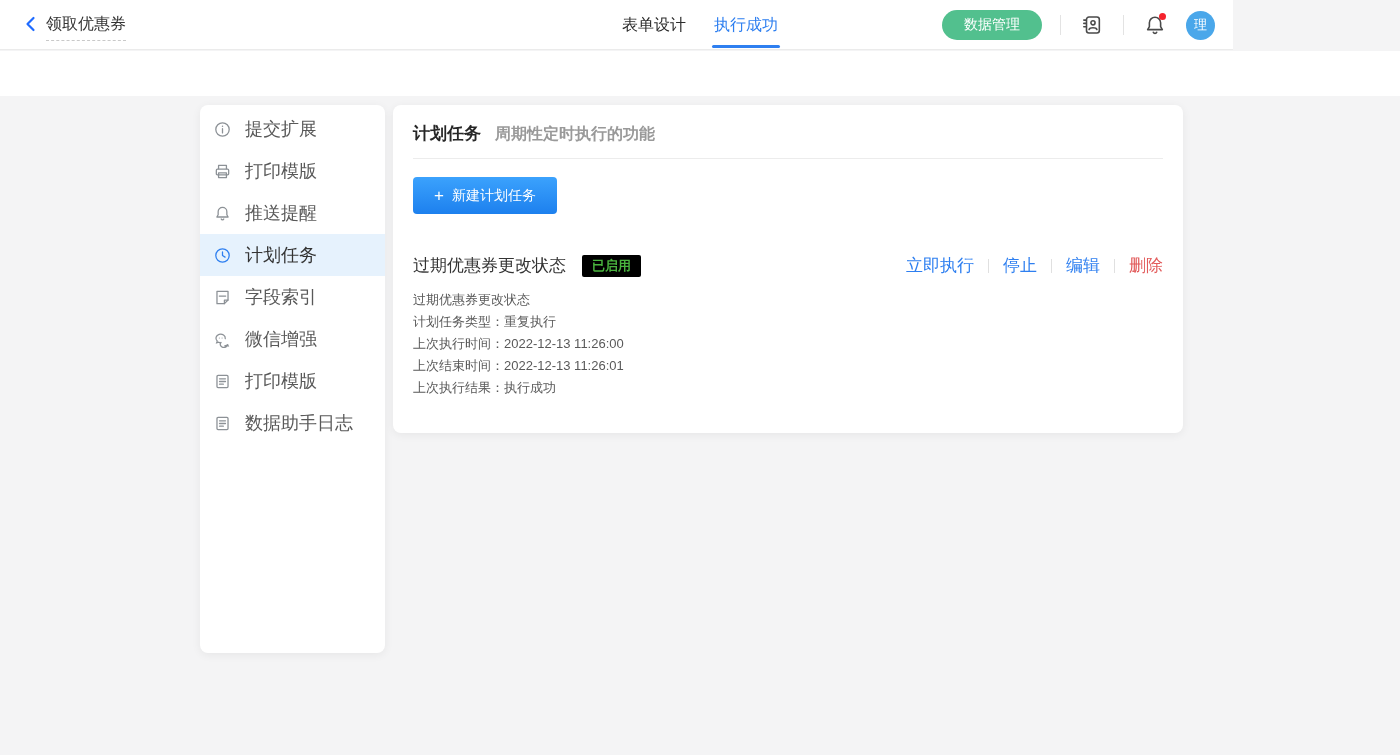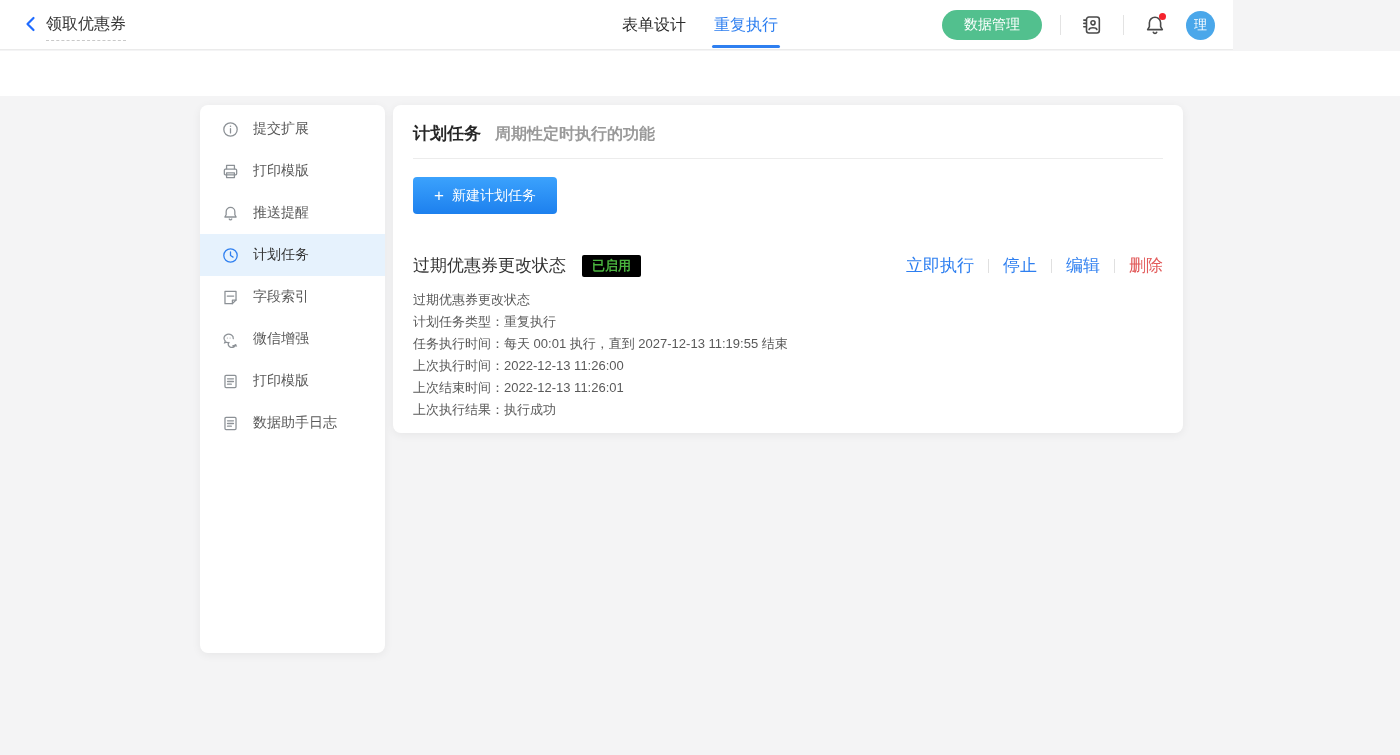--- a/index.html
+++ b/index.html
@@ -17,21 +17,21 @@
   .tab.active::after { content:""; position:absolute; left:-2px; right:-2px; bottom:2px; height:3px; background:#2e7ff0; border-radius:2px; }
   .topbar-right { position:absolute; right:18px; top:0; height:50px; display:flex; align-items:center; gap:18px; }
   .pill-btn { height:30px; padding:0 22px; background:#52c08e; color:#fff; font-size:14px; border:none; border-radius:16px; cursor:pointer; display:flex; align-items:center; }
   .vdiv { width:1px; height:20px; background:#e3e3e3; }
   .hicon { position:relative; width:26px; height:26px; display:flex; align-items:center; justify-content:center; color:#4a4a4a; cursor:pointer; }
   .reddot { position:absolute; top:1px; right:2px; width:7px; height:7px; border-radius:50%; background:#f5222d; }
   .avatar { width:29px; height:29px; border-radius:50%; background:#4aa7ea; color:#fff; font-size:13px; display:flex; align-items:center; justify-content:center; cursor:pointer; }
 
   
   .side-card { position:absolute; left:200px; top:105px; width:185px; height:548px; background:#fff; border-radius:8px; box-shadow:0 2px 10px rgba(0,0,0,0.06); padding-top:3px; }
-  .side-item { height:42px; display:flex; align-items:center; padding-left:22px; gap:14px; font-size:14px; color:#595959; cursor:pointer; }
+  .side-item { height:42px; display:flex; align-items:center; padding-left:14px; gap:14px; font-size:18px; color:#595959; cursor:pointer; }
   .side-item .sicon { width:17px; height:17px; color:#8c9196; display:flex; }
   .side-item.active { background:#e6f2fd; color:#333; }
   .side-item.active .sicon { color:#2e7ff0; }
 
   
   .main-card { position:absolute; left:393px; top:105px; width:790px; height:328px; background:#fff; border-radius:8px; box-shadow:0 2px 10px rgba(0,0,0,0.06); padding:0 20px; }
   .mc-titlerow { display:flex; align-items:baseline; gap:14px; padding-top:17px; }
   .mc-title { font-size:17px; font-weight:bold; color:#262626; }
   .mc-subtitle { font-size:16px; font-weight:bold; color:#999; }
   .mc-hr { border:none; border-top:1px solid #ececec; margin-top:13px; }
@@ -57,21 +57,21 @@
       <span>
         <svg width="18" height="18" viewBox="0 0 18 18" fill="none">
             <polyline points="11.5,3 5.5,9 11.5,15" stroke="#1f6bff" stroke-width="2.2" stroke-linecap="round" stroke-linejoin="round"></polyline>
           </svg>
       </span>
     </div>
     <div class="form-title">领取优惠券</div>
 
     <div class="tabs">
       <div class="tab">表单设计</div>
-      <div class="tab active">重复执行</div>
+      <div class="tab active">执行成功</div>
     </div>
 
     <div class="topbar-right">
       <button class="pill-btn">数据管理</button>
       <div class="vdiv"></div>
       <div class="hicon">
         <svg width="22" height="22" viewBox="0 0 18 18" fill="none" stroke="#4a4a4a" stroke-width="1.3" stroke-linecap="round">
           <rect x="4.5" y="2.5" width="10.5" height="13" rx="2"></rect>
           <circle cx="9.8" cy="7.2" r="1.7"></circle>
           <path d="M6.6 12.7c.6-2 5.8-2 6.4 0"></path>
@@ -208,20 +208,19 @@
         <span class="adiv"></span>
         <a>编辑</a>
         <span class="adiv"></span>
         <a class="danger">删除</a>
       </div>
     </div>
 
     <div class="task-details">
       <div>过期优惠券更改状态</div>
       <div>计划任务类型：重复执行</div>
-      <div>任务执行时间：每天 00:01 执行，直到 2027-12-13 11:19:55 结束</div>
       <div>上次执行时间：2022-12-13 11:26:00</div>
       <div>上次结束时间：2022-12-13 11:26:01</div>
       <div>上次执行结果：执行成功</div>
     </div>
   </div>
 
 </div>
 
 </body></html>

